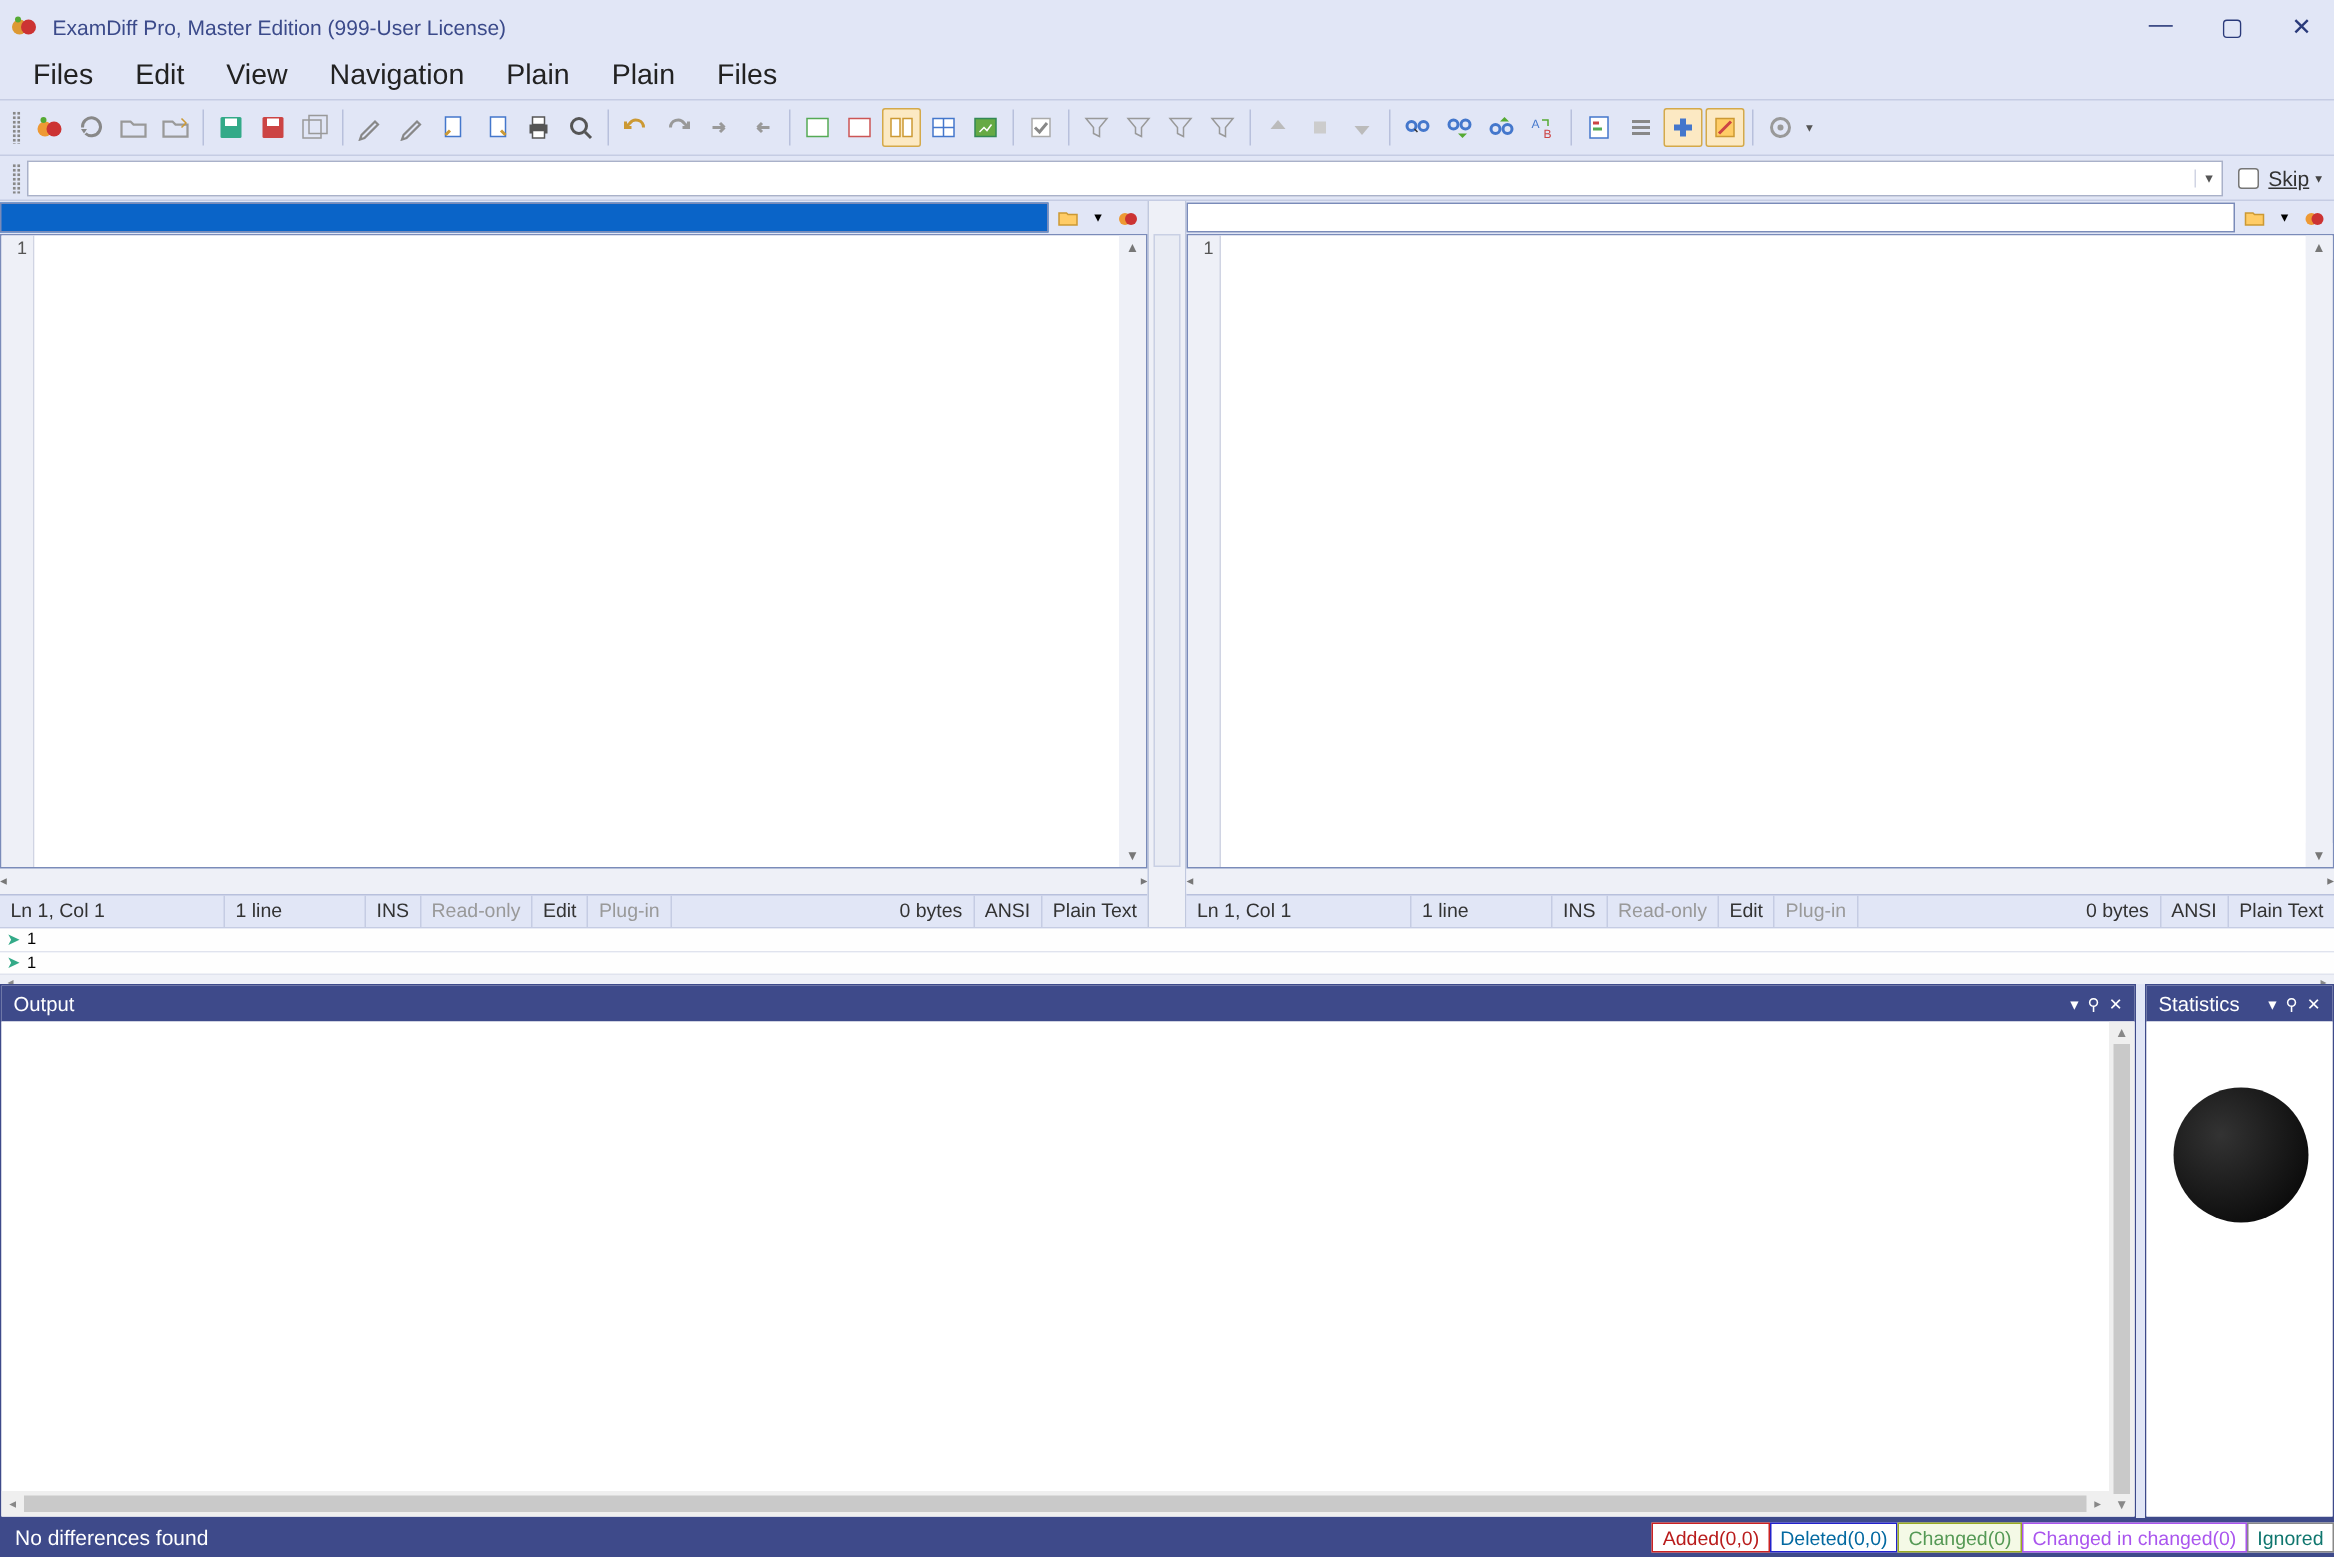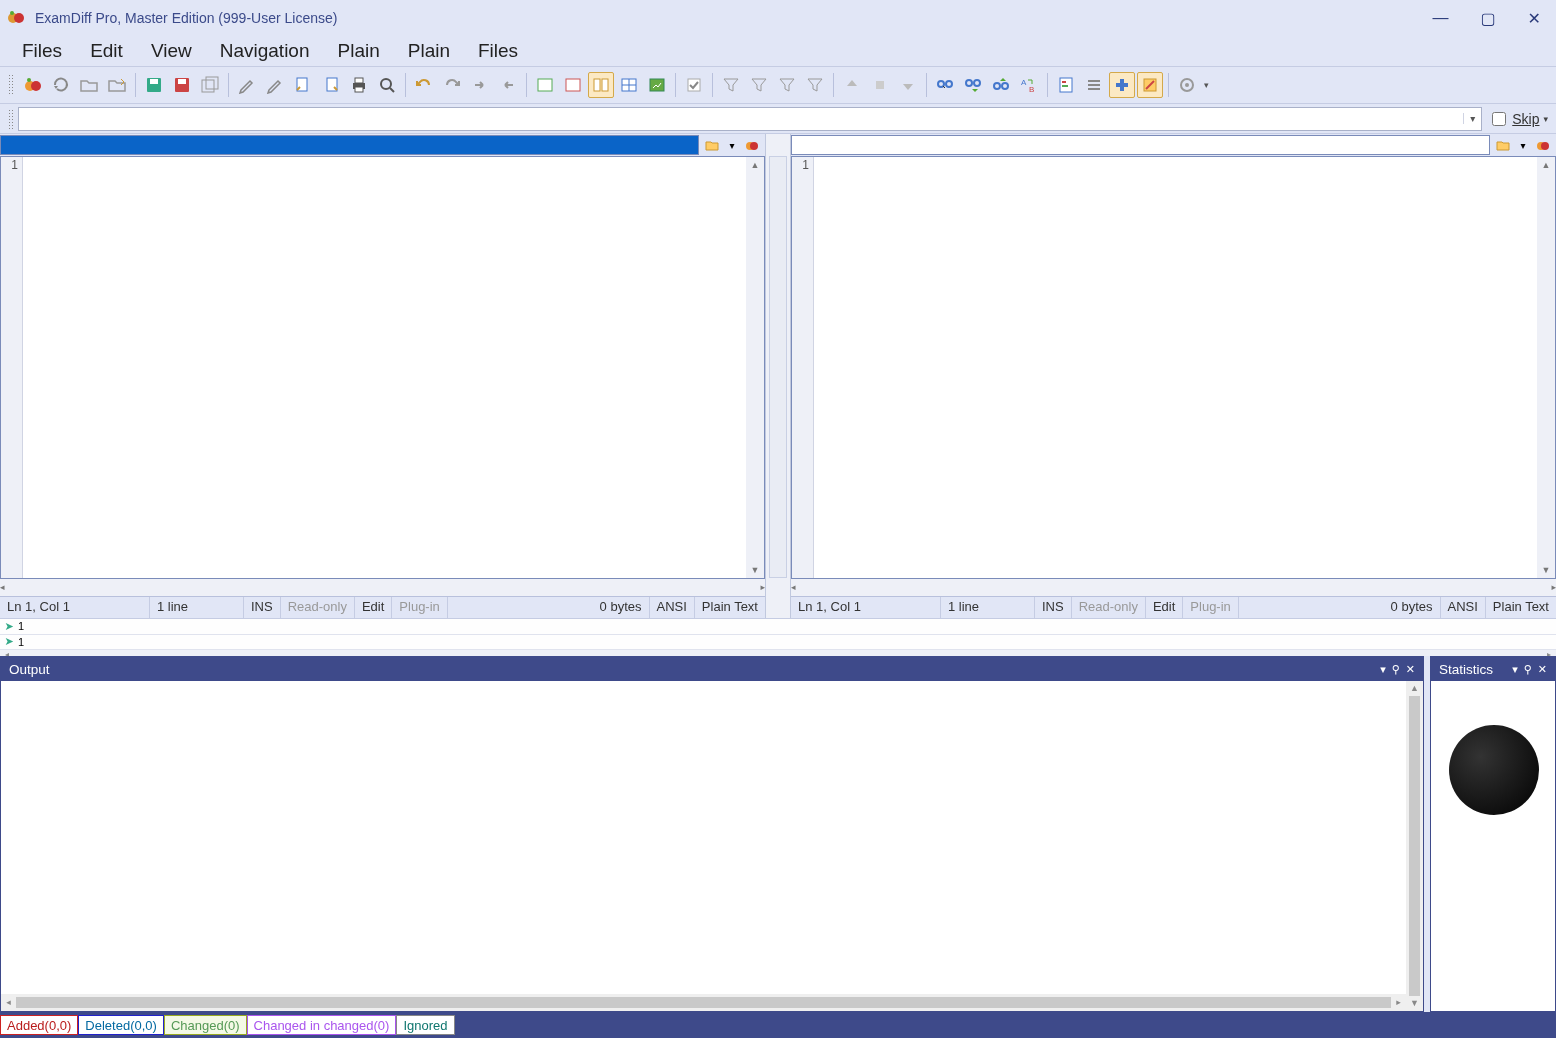--- a/index.html
+++ b/index.html
@@ -502,18 +502,19 @@
         <span>✕</span>
       </div>
     </div>
     <div class="panel-body">
       <div class="circle"></div>
     </div>
   </div>
 </div>
 
 <div class="statusbar">
+  <span class="msg">No differences found</span>
   <span class="diffstat ds-added">Added(0,0)</span>
   <span class="diffstat ds-deleted">Deleted(0,0)</span>
   <span class="diffstat ds-changed">Changed(0)</span>
   <span class="diffstat ds-chinch">Changed in changed(0)</span>
   <span class="diffstat ds-ignored">Ignored</span>
 </div>
 
 </body></html>

